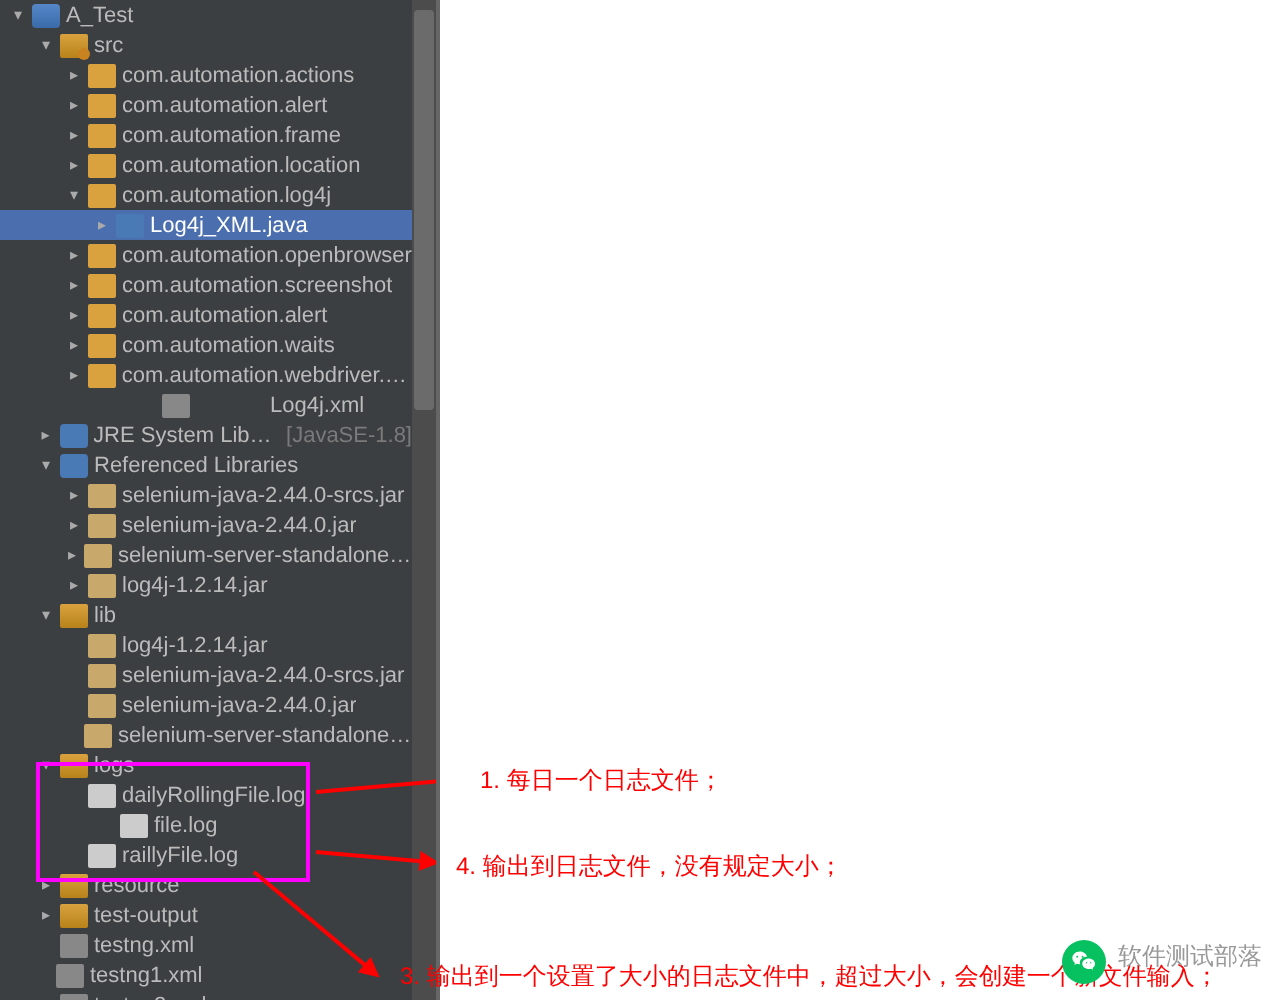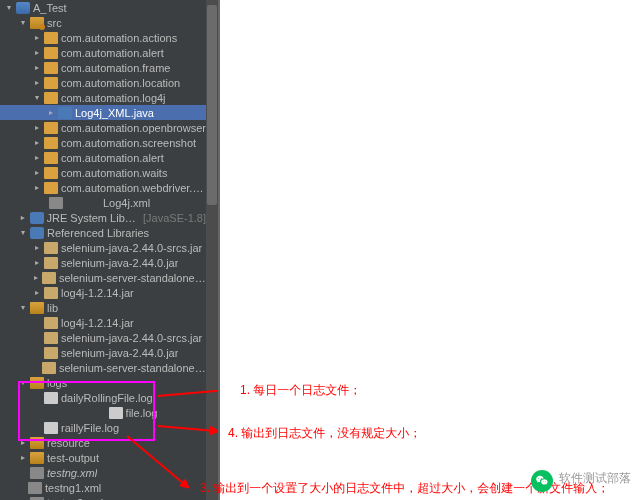--- a/index.html
+++ b/index.html
@@ -96,21 +96,21 @@
       <div class="row" style="padding-left: 32px;">
         <span class="arrow ">▸</span>
         <span class="icon ic-pkg"></span>
         <span class="label">com.automation.waits</span>
       </div>
       <div class="row" style="padding-left: 32px;">
         <span class="arrow ">▸</span>
         <span class="icon ic-pkg"></span>
         <span class="label">com.automation.webdriver.api</span>
       </div>
-      <div class="row" style=" gap: 37px;">
+      <div class="row" style="padding-left: 32px; gap: 37px;">
         <span class="arrow blank">▸</span>
         <span class="icon ic-xml"></span>
         <span class="label">Log4j.xml</span>
       </div>
       <div class="row" style="padding-left: 18px;">
         <span class="arrow ">▸</span>
         <span class="icon ic-lib"></span>
         <span class="label">JRE System Library</span>
         <span class="dimmed">[JavaSE-1.8]</span>
       </div>
@@ -167,41 +167,41 @@
       <div class="row" style="padding-left: 18px;">
         <span class="arrow ">▾</span>
         <span class="icon ic-folder"></span>
         <span class="label">logs</span>
       </div>
       <div class="row" style="padding-left: 32px;">
         <span class="arrow blank">▸</span>
         <span class="icon ic-file"></span>
         <span class="label">dailyRollingFile.log</span>
       </div>
-      <div class="row" style="padding-left: 48px; justify-content: center;">
+      <div class="row" style="padding-left: 48px;">
         <span class="arrow blank">▸</span>
         <span class="icon ic-file"></span>
         <span class="label">file.log</span>
       </div>
       <div class="row" style="padding-left: 32px;">
         <span class="arrow blank">▸</span>
         <span class="icon ic-file"></span>
         <span class="label">raillyFile.log</span>
       </div>
       <div class="row" style="padding-left: 18px;">
         <span class="arrow ">▸</span>
         <span class="icon ic-folder"></span>
         <span class="label">resource</span>
       </div>
       <div class="row" style="padding-left: 18px;">
         <span class="arrow ">▸</span>
         <span class="icon ic-folder"></span>
         <span class="label">test-output</span>
       </div>
-      <div class="row" style="padding-left: 18px; font-style: italic;">
+      <div class="row" style="padding-left: 18px;">
         <span class="arrow blank">▸</span>
         <span class="icon ic-xml"></span>
         <span class="label">testng.xml</span>
       </div>
       <div class="row" style="padding-left: 16px;">
         <span class="arrow blank">▸</span>
         <span class="icon ic-xml"></span>
         <span class="label">testng1.xml</span>
       </div>
       <div class="row" style="padding-left: 18px;">

